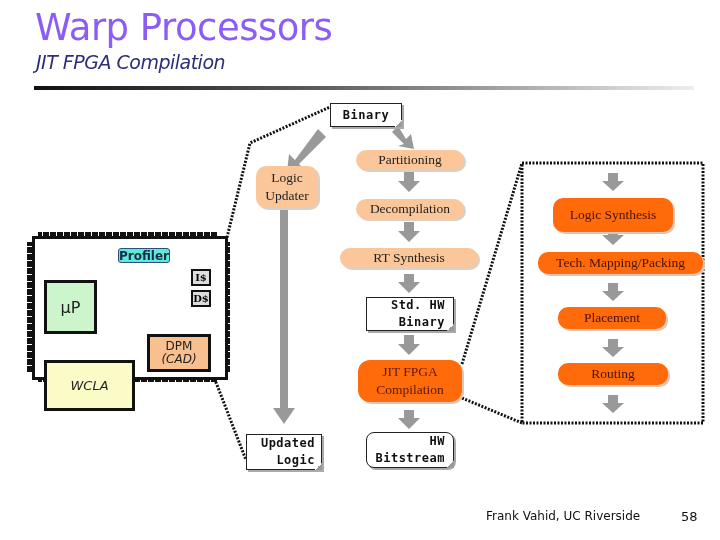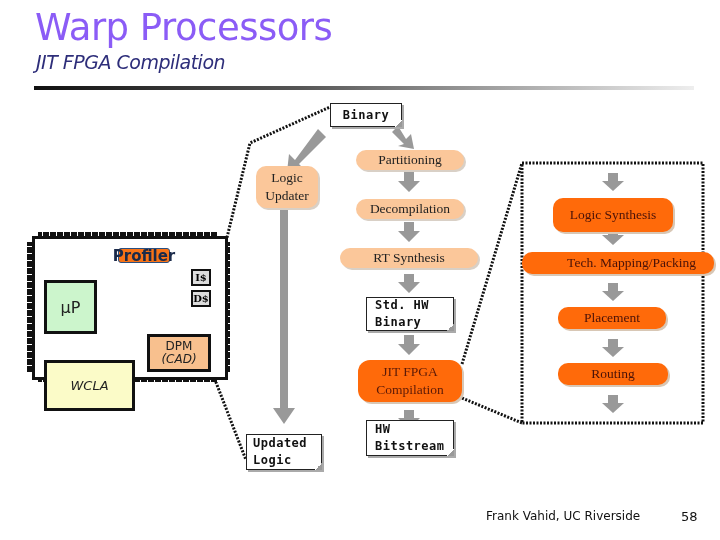--- a/index.html
+++ b/index.html
@@ -3,38 +3,38 @@
 <meta charset="utf-8">
 <style>
   html, body { margin:0; padding:0; }
   body { width:720px; height:540px; background:#ffffff; position:relative; overflow:hidden; font-family:"DejaVu Sans", sans-serif; }
   .title { position:absolute; left:35px; top:6px; font-size:37px; color:#8b5cf6; font-family:"DejaVu Sans", sans-serif; letter-spacing:-0.5px; }
   .subtitle { position:absolute; left:36px; top:51px; font-size:19px; font-style:italic; color:#2e2e7a; letter-spacing:-0.5px; }
   .rule { position:absolute; left:34px; top:86px; width:660px; height:4px; background:linear-gradient(to right,#111 0%,#555 40%,#bbb 80%,#eee 100%); }
 
   svg.overlay { position:absolute; left:0; top:0; }
 
-  .doc { position:absolute; background:#fff; border:1px solid #222; box-shadow:2px 2px 0 #aaa; font-family:"DejaVu Sans Mono","Liberation Mono", monospace; font-weight:bold; font-size:12px; color:#111; text-align:left; display:flex; align-items:center; justify-content:center; line-height:17px; letter-spacing:0.5px; }
+  .doc { position:absolute; background:#fff; border:1px solid #222; box-shadow:2px 2px 0 #aaa; font-family:"DejaVu Sans Mono","Liberation Mono", monospace; font-weight:bold; font-size:12px; color:#111; text-align:right; display:flex; align-items:center; justify-content:center; line-height:17px; letter-spacing:0.5px; }
   .doc::after { content:""; position:absolute; right:-1px; bottom:-1px; width:7px; height:7px; background:linear-gradient(135deg,#fff 50%,#999 50%); }
 
   .step { position:absolute; font-family:"Liberation Serif","DejaVu Serif", serif; font-size:13.5px; color:#222; text-align:center; display:flex; align-items:center; justify-content:center; border-radius:10px; line-height:18px; }
   .step.light { background:#fbc79a; box-shadow:2px 2px 0 #d9d0c6; }
   .step.dark { background:#ff6a0a; color:#4a1208; box-shadow:2px 2px 0 #d8c7b5; }
   .step.jit { color:#5b1a08; border-radius:12px; }
 
   .chip { position:absolute; left:32px; top:236px; width:190px; height:138px; background:#fff; border:3px solid #111; }
   .pins-h { position:absolute; height:6px; background:repeating-linear-gradient(to right,#111 0 4px,#fff 4px 5px,#111 5px 7px); }
   .pins-v { position:absolute; width:6px; background:repeating-linear-gradient(to bottom,#111 0 4px,#fff 4px 5px,#111 5px 7px); }
 
   .blk { position:absolute; border:3px solid #111; display:flex; align-items:center; justify-content:center; color:#222; text-align:center; }
   .up { left:44px; top:280px; width:47px; height:48px; background:#ccf5cc; font-size:16px; }
   .wcla { left:44px; top:320px; width:85px; height:45px; background:#fbfbc8; font-style:italic; font-size:13px;margin-top:40px; }
   .dpm { left:147px; top:334px; width:58px; height:32px; background:#f8c08e; font-size:12px; line-height:13px; }
   .cache { position:absolute; width:16px; height:13px; background:#ddd; border:2px solid #111; font-family:"DejaVu Serif", serif; font-weight:bold; font-size:10px; display:flex; align-items:center; justify-content:center; }
-  .profiler { position:absolute; left:118px; top:248px; width:50px; height:13px; background:#f97316; border:1px solid #2a4f80; border-radius:3px; font-size:15px; font-weight:bold; color:#1a2a4a; display:flex; align-items:center; justify-content:center; }
+  .profiler { position:absolute; left:118px; top:248px; width:50px; height:13px; background:#5eead4; border:1px solid #2a4f80; border-radius:3px; font-size:12px; font-weight:bold; color:#1a2a4a; display:flex; align-items:center; justify-content:center; }
 
   .footer { position:absolute; top:509px; font-size:12px; color:#111; }
 </style>
 </head>
 <body>
 
 <div class="title">Warp Processors</div>
 <div class="subtitle">JIT FPGA Compilation</div>
 <div class="rule"></div>
 
@@ -118,26 +118,26 @@
 </div>
 <div class="step light" style="left:356px;top:150px;width:108px;height:20px;">Partitioning</div>
 <div class="step light" style="left:356px;top:199px;width:108px;height:20px;">Decompilation</div>
 <div class="step light" style="left:340px;top:248px;width:138px;height:20px;">RT Synthesis</div>
 <div class="doc" style="left:366px;top:297px;width:86px;height:32px;">
   <span style="width:70px;">Std. HW Binary</span>
 </div>
 <div class="step dark jit" style="left:358px;top:360px;width:104px;height:42px;">
   <span style="width:80px;">JIT FPGA Compilation</span>
 </div>
-<div class="doc" style="left:366px;top:420px;width:86px;height:34px;">
+<div class="doc" style="left:366px;top:432px;width:86px;height:34px;border-radius:8px;">
   <span style="width:70px;">HW Bitstream</span>
 </div>
 <div class="doc" style="left:246px;top:434px;width:74px;height:34px;">
   <span style="width:62px;">Updated Logic</span>
 </div>
 
 <div class="step dark" style="left:553px;top:198px;width:120px;height:34px;">Logic Synthesis</div>
-<div class="step dark" style="left:522px;top:252px;width:165px;height:22px;padding-left:27px;">Tech. Mapping/Packing</div>
+<div class="step dark" style="left:538px;top:252px;width:165px;height:22px;">Tech. Mapping/Packing</div>
 <div class="step dark" style="left:558px;top:307px;width:108px;height:22px;">Placement</div>
 <div class="step dark" style="left:558px;top:363px;width:110px;height:22px;">Routing</div>
 
 <div class="footer" style="left:486px;">Frank Vahid, UC Riverside</div>
 <div class="footer" style="left:681px;font-size:13px;">58</div>
 
 </body></html>

